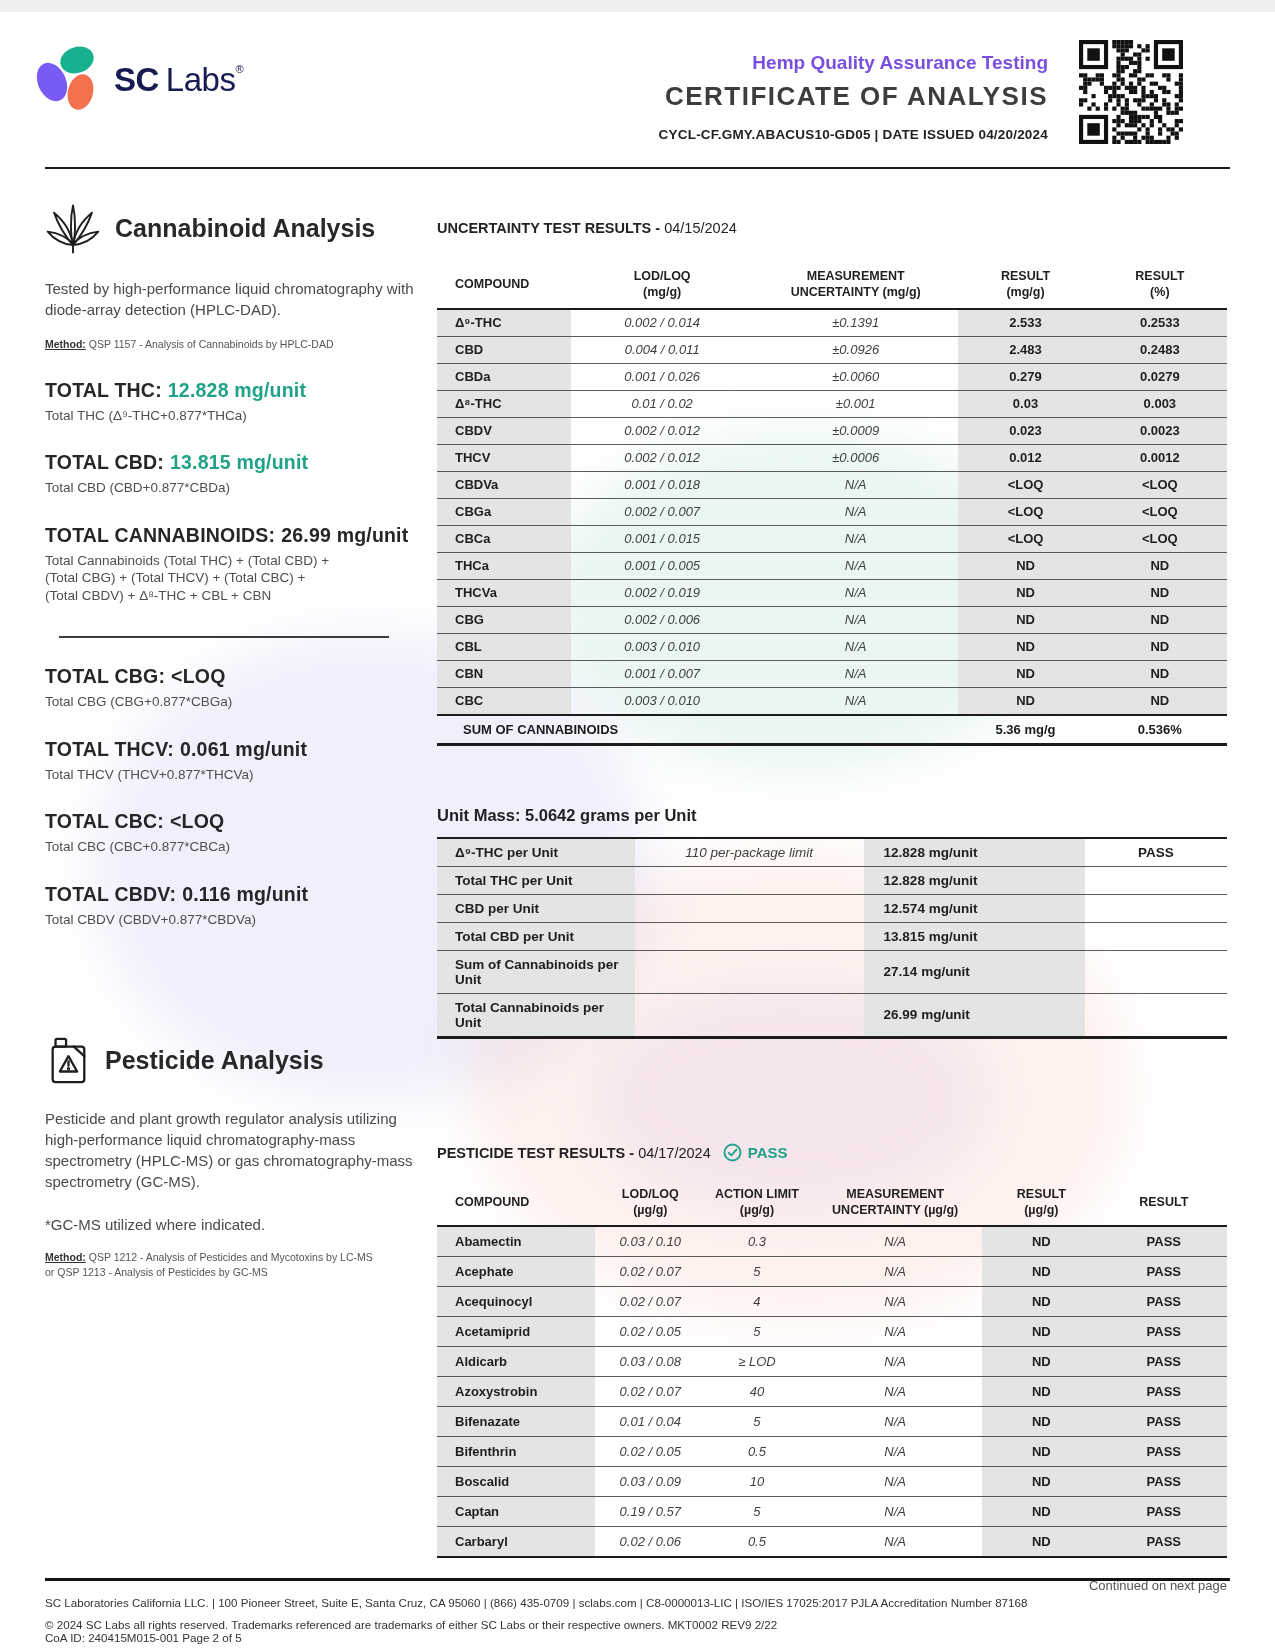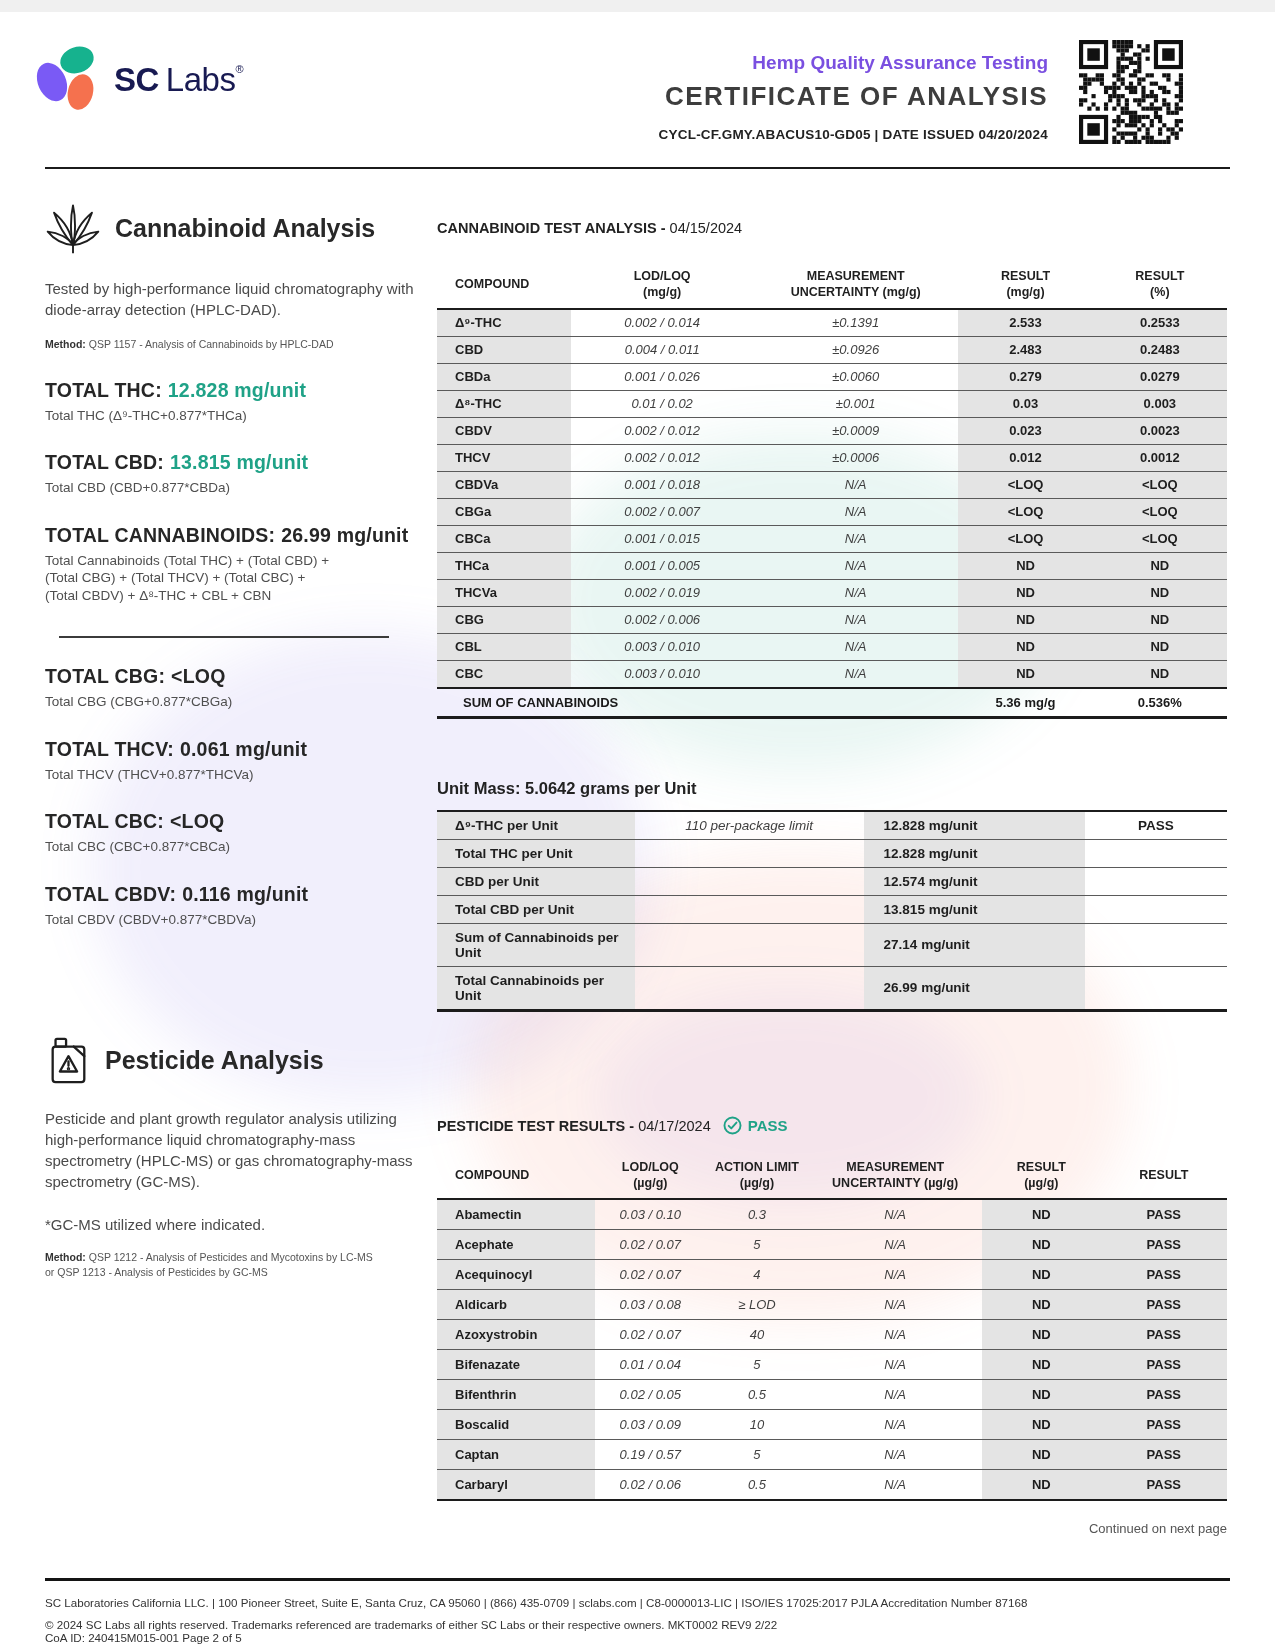--- a/index.html
+++ b/index.html
@@ -34,21 +34,21 @@
   .qr { position:absolute; top:28px; right:92px; width:104px; height:104px; }
   .hdr-rule { position:absolute; left:45px; right:45px; top:155px; height:2px; background:#1b1b1b; }
 
   
   .left-cann { position:absolute; left:45px; top:188px; width:390px; }
   .left-pest { position:absolute; left:45px; top:1022px; width:395px; }
   .sec-head { display:flex; align-items:center; gap:14px; }
   .sec-head h2 { font-size:25px; font-weight:600; color:#282828; }
   .desc { margin-top:22px; font-size:15px; line-height:1.4; color:#4a4a4a; max-width:380px; }
   .method { margin-top:17px; font-size:10.5px; color:#555; line-height:1.4; max-width:330px; }
-  .method b { color:#333; }
+  .method b { color:#333;text-decoration:underline; }
   .total { margin-top:27px; }
   .total:first-of-type { margin-top:44px; }
   .total-line { font-size:19.5px; font-weight:700; color:#262626; letter-spacing:0.2px; }
   .total-line .val { margin-left:6px; }
   .total-line .accent { color:#1fa287; }
   .formula { margin-top:5px; font-size:13.5px; color:#4f4f4f; line-height:1.3; white-space:pre-line; max-width:360px; }
   .left-rule { margin-top:32px; width:330px; height:1.6px; background:#3b3b3b; margin-left:14px; }
   .note { margin-top:24px; font-size:15px; color:#4a4a4a; }
 
   
@@ -422,21 +422,21 @@
         </svg>
         <h2>Pesticide Analysis</h2>
       </div>
       <p class="desc">Pesticide and plant growth regulator analysis utilizing high-performance liquid chromatography-mass spectrometry (HPLC-MS) or gas chromatography-mass spectrometry (GC-MS).</p>
       <p class="note">*GC-MS utilized where indicated.</p>
       <p class="method"><b>Method:</b> <span>QSP 1212 - Analysis of Pesticides and Mycotoxins by LC-MS or QSP 1213 - Analysis of Pesticides by GC-MS</span></p>
     </aside>
 
     <section class="right-col">
 
-      <h3 class="tbl-title"><span class="b">CANNABINOID TEST ANALYSIS -</span> <span>04/15/2024</span></h3>
+      <h3 class="tbl-title"><span class="b">UNCERTAINTY TEST RESULTS -</span> <span>04/15/2024</span></h3>
 
       <table class="cann-table">
         <colgroup>
             <col class="c1">
             <col class="c2">
             <col class="c3">
             <col class="c4">
             <col class="c5">
           </colgroup>
         <thead>
@@ -529,20 +529,27 @@
             <tr>
               <td class="c-name">CBG</td>
               <td class="c-mid i">0.002 / 0.006</td>
               <td class="c-mid i">N/A</td>
               <td class="c-res">ND</td>
               <td class="c-res">ND</td>
             </tr>
             <tr>
               <td class="c-name">CBL</td>
               <td class="c-mid i">0.003 / 0.010</td>
+              <td class="c-mid i">N/A</td>
+              <td class="c-res">ND</td>
+              <td class="c-res">ND</td>
+            </tr>
+            <tr>
+              <td class="c-name">CBN</td>
+              <td class="c-mid i">0.001 / 0.007</td>
               <td class="c-mid i">N/A</td>
               <td class="c-res">ND</td>
               <td class="c-res">ND</td>
             </tr>
             <tr>
               <td class="c-name">CBC</td>
               <td class="c-mid i">0.003 / 0.010</td>
               <td class="c-mid i">N/A</td>
               <td class="c-res">ND</td>
               <td class="c-res">ND</td>
@@ -653,20 +660,28 @@
             </tr>
             <tr>
               <td class="c-name">Acequinocyl</td>
               <td class="c-mid i">0.02 / 0.07</td>
               <td class="c-mid i">4</td>
               <td class="c-mid i">N/A</td>
               <td class="c-res">ND</td>
               <td class="c-res">PASS</td>
             </tr>
             <tr>
+              <td class="c-name">Acetamiprid</td>
+              <td class="c-mid i">0.02 / 0.05</td>
+              <td class="c-mid i">5</td>
+              <td class="c-mid i">N/A</td>
+              <td class="c-res">ND</td>
+              <td class="c-res">PASS</td>
+            </tr>
+            <tr>
               <td class="c-name">Aldicarb</td>
               <td class="c-mid i">0.03 / 0.08</td>
               <td class="c-mid i">≥ LOD</td>
               <td class="c-mid i">N/A</td>
               <td class="c-res">ND</td>
               <td class="c-res">PASS</td>
             </tr>
             <tr>
               <td class="c-name">Azoxystrobin</td>
               <td class="c-mid i">0.02 / 0.07</td>

